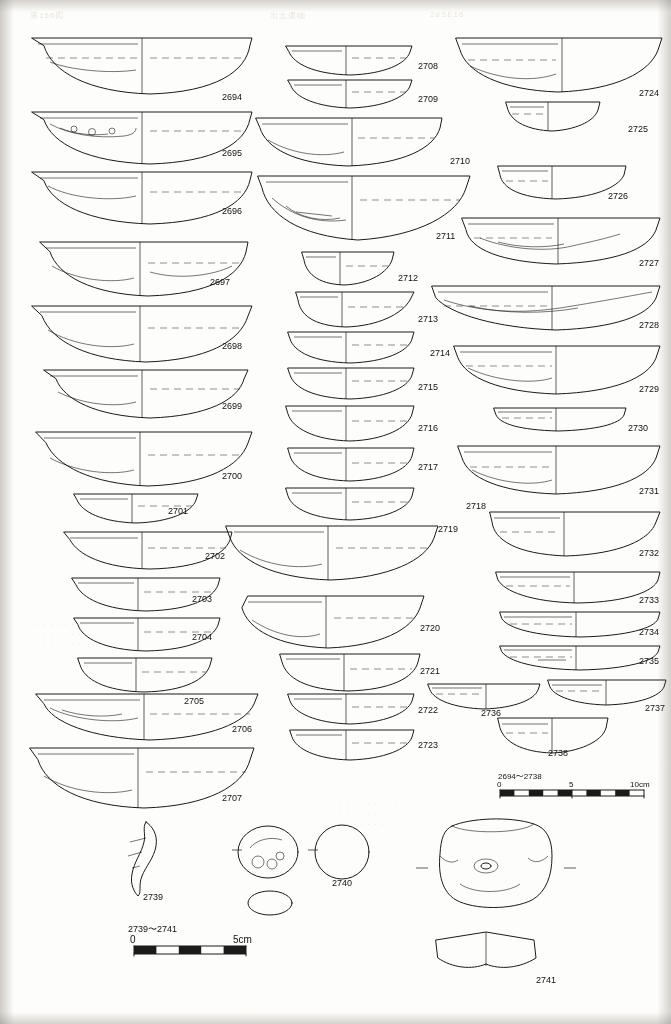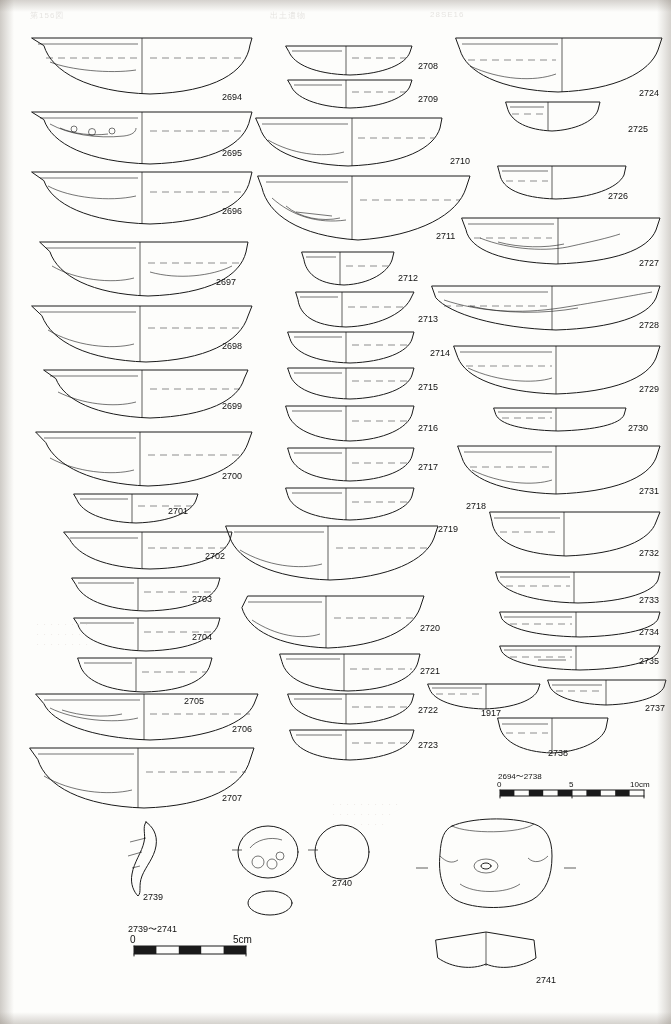--- a/index.html
+++ b/index.html
@@ -501,21 +501,21 @@
       <rect x="134" y="946" width="22.4" height="8" fill="#1a1a1a" stroke="none"></rect>
       <rect x="178.8" y="946" width="22.4" height="8" fill="#1a1a1a" stroke="none"></rect>
       <rect x="223.6" y="946" width="22.4" height="8" fill="#1a1a1a" stroke="none"></rect>
       <line class="o" x1="134" y1="954" x2="246" y2="954"></line>
     </g>
   </svg>
 
   <div class="label" style="left:222px; top:92px;">2694</div>
   <div class="label" style="left:222px; top:148px;">2695</div>
   <div class="label" style="left:222px; top:206px;">2696</div>
-  <div class="label" style="left:216px; top:277px;">2697</div>
+  <div class="label" style="left:210px; top:277px;">2697</div>
   <div class="label" style="left:222px; top:341px;">2698</div>
   <div class="label" style="left:222px; top:401px;">2699</div>
   <div class="label" style="left:222px; top:471px;">2700</div>
   <div class="label" style="left:168px; top:506px;">2701</div>
   <div class="label" style="left:205px; top:551px;">2702</div>
   <div class="label" style="left:192px; top:594px;">2703</div>
   <div class="label" style="left:192px; top:632px;">2704</div>
   <div class="label" style="left:184px; top:696px;text-align:center;">2705</div>
   <div class="label" style="left:232px; top:724px;">2706</div>
   <div class="label" style="left:222px; top:793px;">2707</div>
@@ -542,21 +542,21 @@
   <div class="label" style="left:608px; top:191px;">2726</div>
   <div class="label" style="left:639px; top:258px;">2727</div>
   <div class="label" style="left:639px; top:320px;">2728</div>
   <div class="label" style="left:639px; top:384px;">2729</div>
   <div class="label" style="left:628px; top:423px;">2730</div>
   <div class="label" style="left:639px; top:486px;">2731</div>
   <div class="label" style="left:639px; top:548px;">2732</div>
   <div class="label" style="left:639px; top:595px;">2733</div>
   <div class="label" style="left:639px; top:627px;">2734</div>
   <div class="label" style="left:639px; top:656px;">2735</div>
-  <div class="label" style="left:481px; top:708px;">1917</div>
+  <div class="label" style="left:481px; top:708px;">2736</div>
   <div class="label" style="left:645px; top:703px;">2737</div>
   <div class="label" style="left:548px; top:748px;">2738</div>
 
   <div class="label" style="left:143px; top:892px;">2739</div>
   <div class="label" style="left:332px; top:878px;">2740</div>
   <div class="label" style="left:536px; top:975px;">2741</div>
 
   <div class="scalebar-label" style="left:498px; top:771px;">2694〜2738</div>
   <div class="scalebar-label" style="left:497px; top:780px;">0</div>
   <div class="scalebar-label" style="left:569px; top:780px;">5</div>

